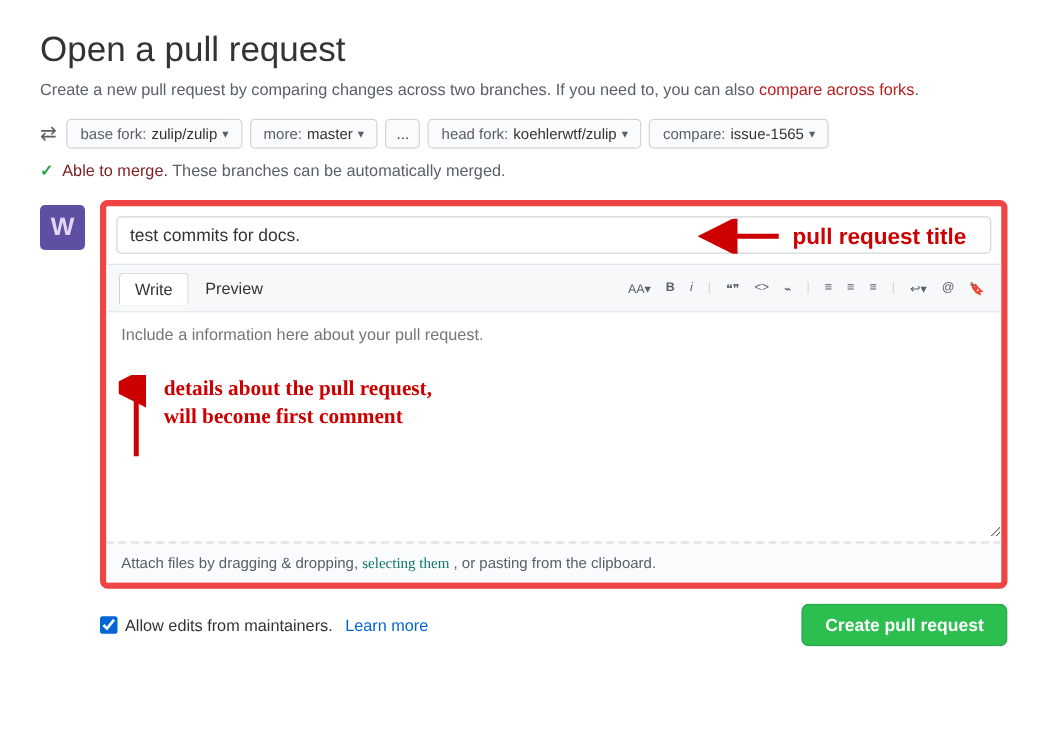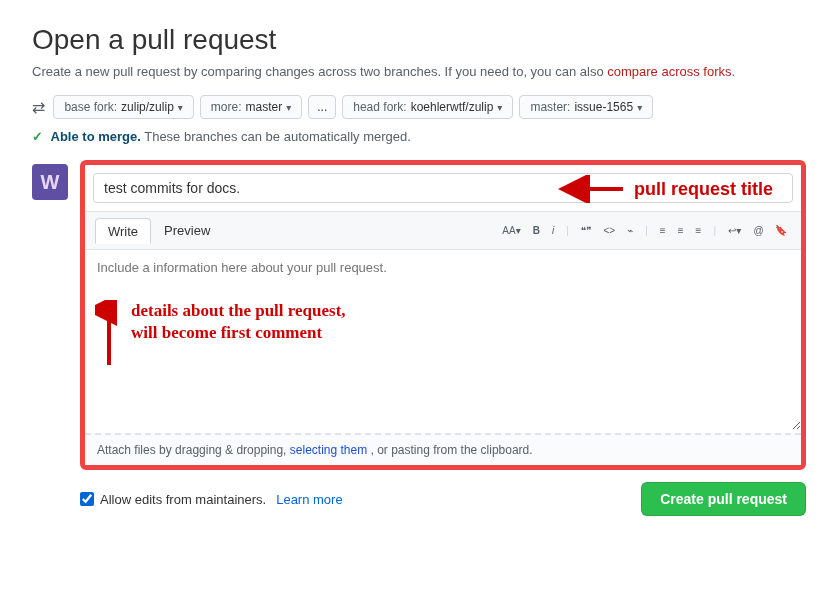--- a/index.html
+++ b/index.html
@@ -84,22 +84,22 @@
       font-size: 13px;
       color: #586069;
       margin-bottom: 16px;
     }
     .merge-status .check-icon {
       color: #28a745;
       margin-right: 4px;
       font-weight: bold;
     }
     .merge-status .merge-ok {
-      color: #0c4a6e;
-      font-weight: 700;
+      color: #7f1d1d;
+      font-weight: 400;
     }
 
     
     .pr-form {
       display: flex;
       gap: 12px;
       align-items: flex-start;
     }
 
     .avatar {
@@ -244,22 +244,23 @@
 
     
     .attach-bar {
       padding: 8px 12px;
       font-size: 12px;
       color: #586069;
       border-top: 2px dashed #e1e4e8;
       background: #fafbfc;
     }
     .attach-bar a {
-      color: #1d4ed8;
+      color: #0f766e;
       text-decoration: none;
+      font-family: Liberation Serif, serif;
     }
 
     
     .pr-footer {
       display: flex;
       align-items: center;
       justify-content: space-between;
       margin-top: 12px;
       padding-left: 48px;
     }
@@ -320,21 +321,21 @@
 
   <button class="ellipsis-btn">...</button>
 
   <button class="branch-btn">
     <span class="label-muted">head fork:</span>
     <span>koehlerwtf/zulip</span>
     <span class="chevron">▾</span>
   </button>
 
   <button class="branch-btn">
-    <span class="label-muted">master:</span>
+    <span class="label-muted">compare:</span>
     <span>issue-1565</span>
     <span class="chevron">▾</span>
   </button>
 </div>
 
 <div class="merge-status">
   <span class="check-icon">✓</span>
   <span class="merge-ok">Able to merge.</span>
   <span>These branches can be automatically merged.</span>
 </div>

